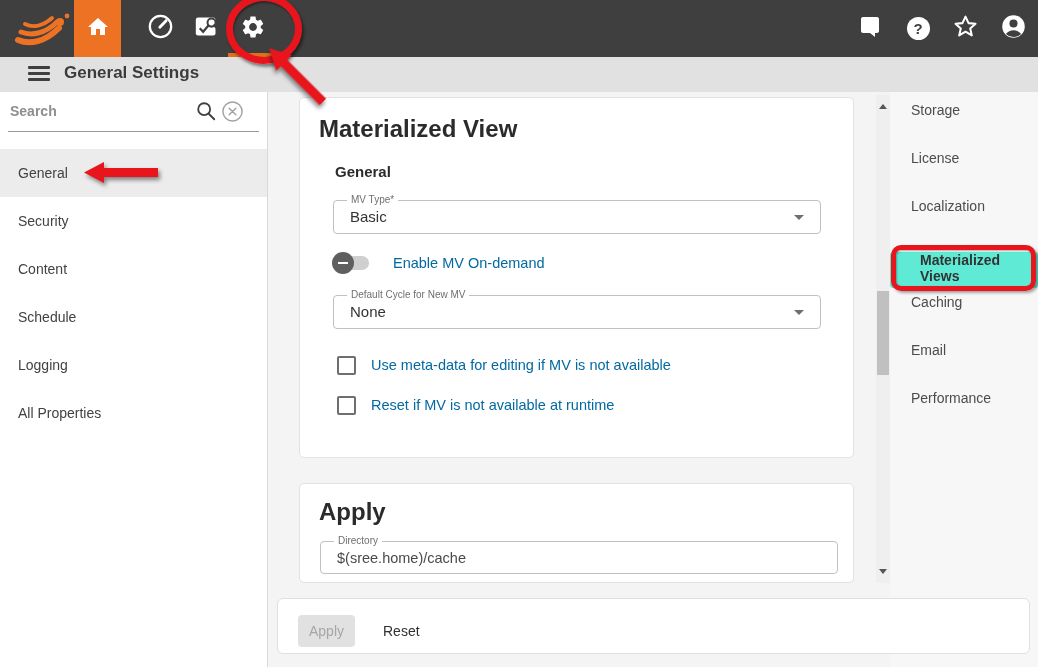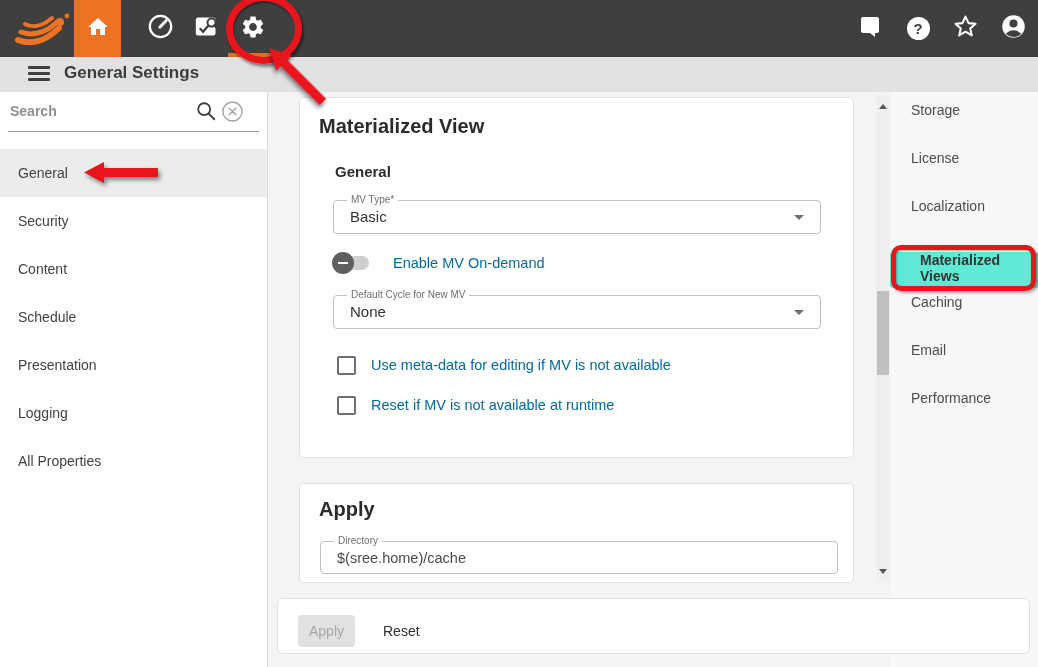--- a/index.html
+++ b/index.html
@@ -31,21 +31,21 @@
   .search-clear{position:absolute;left:221px;top:8px;cursor:pointer;}
   .lnav{margin-top:17px;}
   .lnav-item{height:48px;display:flex;align-items:center;padding-left:18px;font-size:14px;
     color:#424242;cursor:pointer;}
   .lnav-item.selected{background:#ececec;}
   
   .content-bg{position:absolute;left:268px;top:92px;width:770px;height:575px;background:#f4f4f4;}
   .card{position:absolute;background:#fff;border:1px solid #e2e2e2;border-radius:5px;box-sizing:border-box;}
   #card-mv{left:299px;top:97px;width:555px;height:361px;}
   #card-cache{left:299px;top:483px;width:555px;height:100px;}
-  .card-title{position:absolute;left:19px;font-size:20px;font-weight:600;color:#2b2b2b;}
+  .card-title{position:absolute;left:19px;font-size:24px;font-weight:600;color:#2b2b2b;}
   .section-heading{position:absolute;left:35px;font-size:15px;font-weight:700;color:#2b2b2b;}
   .mselect,.mfield{position:absolute;border:1px solid #c0c0c0;border-radius:4px;background:#fff;box-sizing:border-box;}
   .mselect{left:33px;width:488px;height:34px;cursor:pointer;}
   .float-label{position:absolute;top:-7px;left:13px;background:#fff;padding:0 4px;font-size:10px;color:#6f6f6f;white-space:nowrap;}
   .field-value{position:absolute;left:16px;top:0;line-height:32px;font-size:15px;color:#333;}
   .dd-arrow{position:absolute;right:16px;top:14px;width:0;height:0;
     border-left:5px solid transparent;border-right:5px solid transparent;border-top:5px solid #6f6f6f;}
   .toggle-row{position:absolute;left:35px;top:152px;height:26px;display:flex;align-items:center;}
   .toggle{position:relative;width:34px;height:14px;border-radius:7px;background:#cfcfcf;margin-right:24px;cursor:pointer;}
   .toggle-thumb{position:absolute;left:-3px;top:-4px;width:22px;height:22px;border-radius:50%;background:#5f5f5f;
@@ -195,23 +195,20 @@
     <div class="lnav-item">
         <span>Security</span>
       </div>
     <div class="lnav-item">
         <span>Content</span>
       </div>
     <div class="lnav-item">
         <span>Schedule</span>
       </div>
     <div class="lnav-item">
-        <span>Presentation</span>
-      </div>
-    <div class="lnav-item">
         <span>Logging</span>
       </div>
     <div class="lnav-item">
         <span>All Properties</span>
       </div>
   </div>
 </div>
 
 <div class="content-bg"></div>
 

